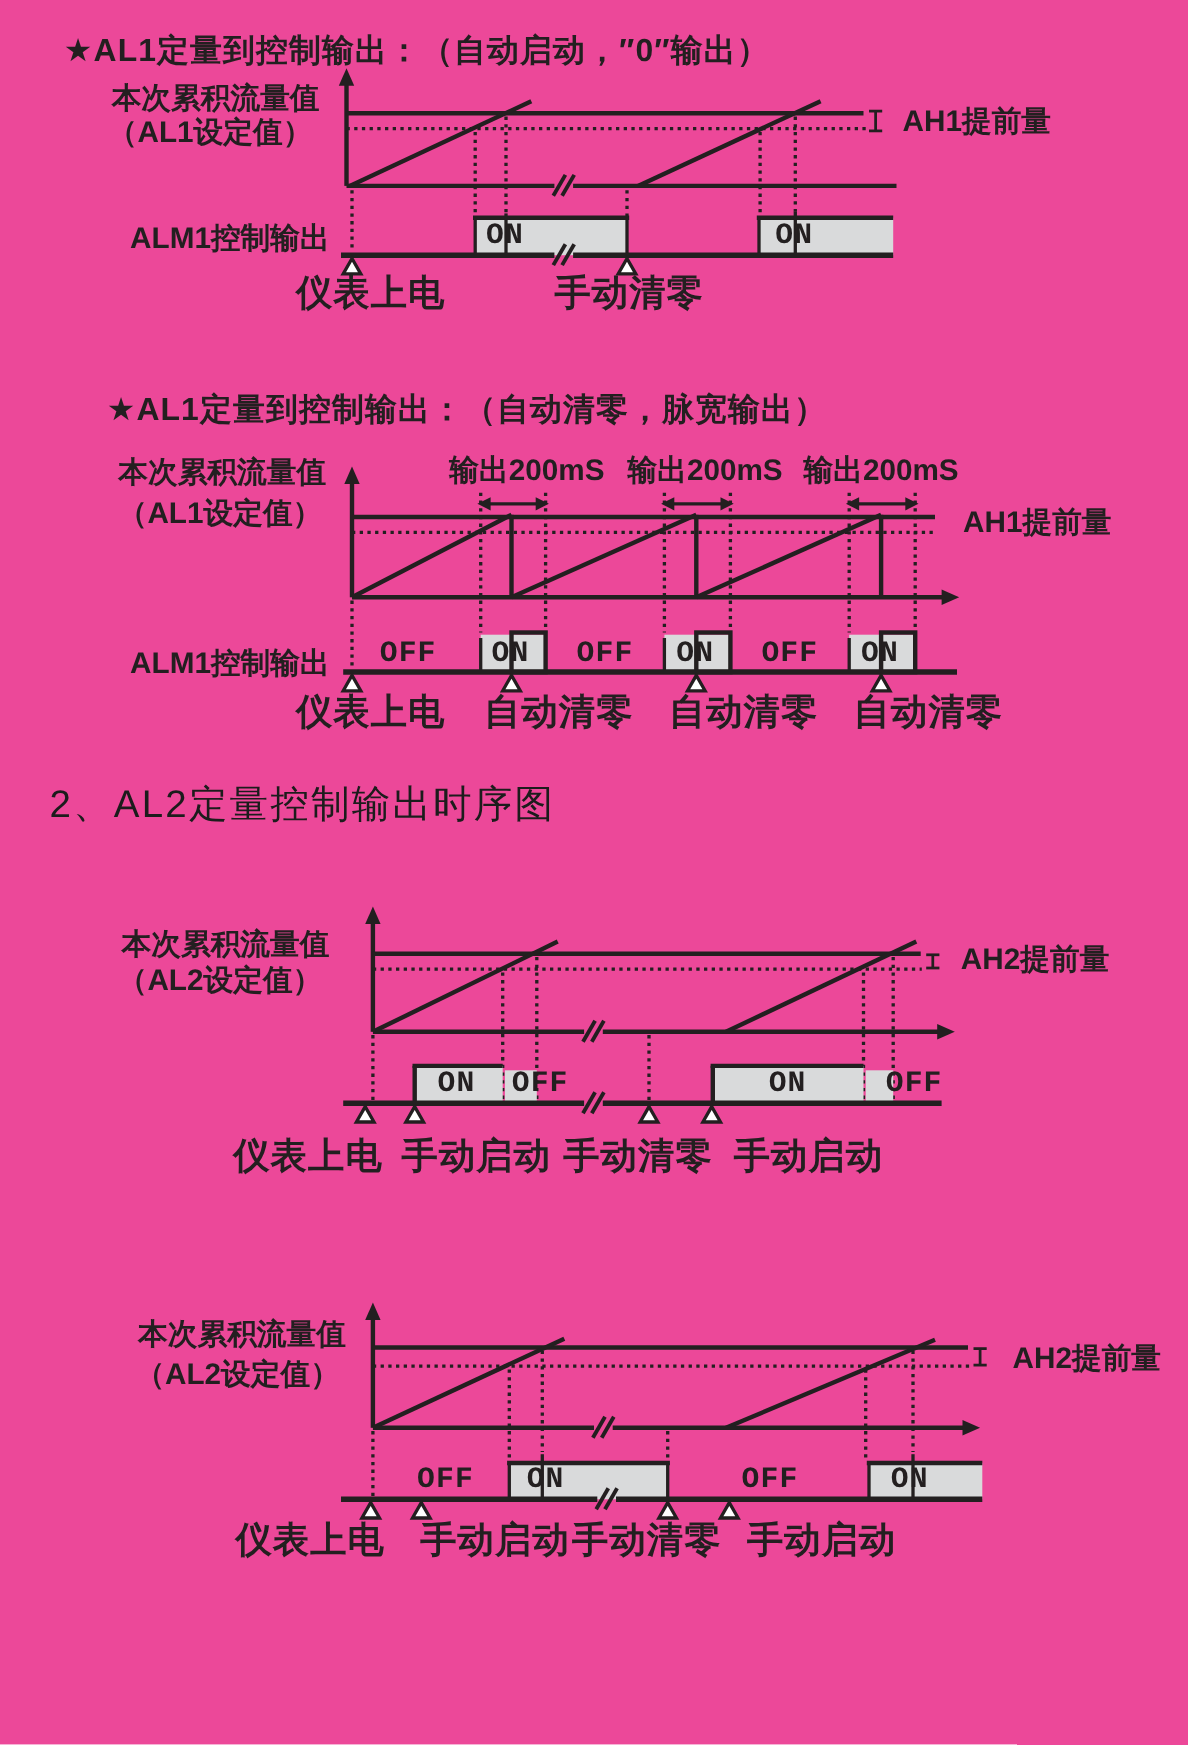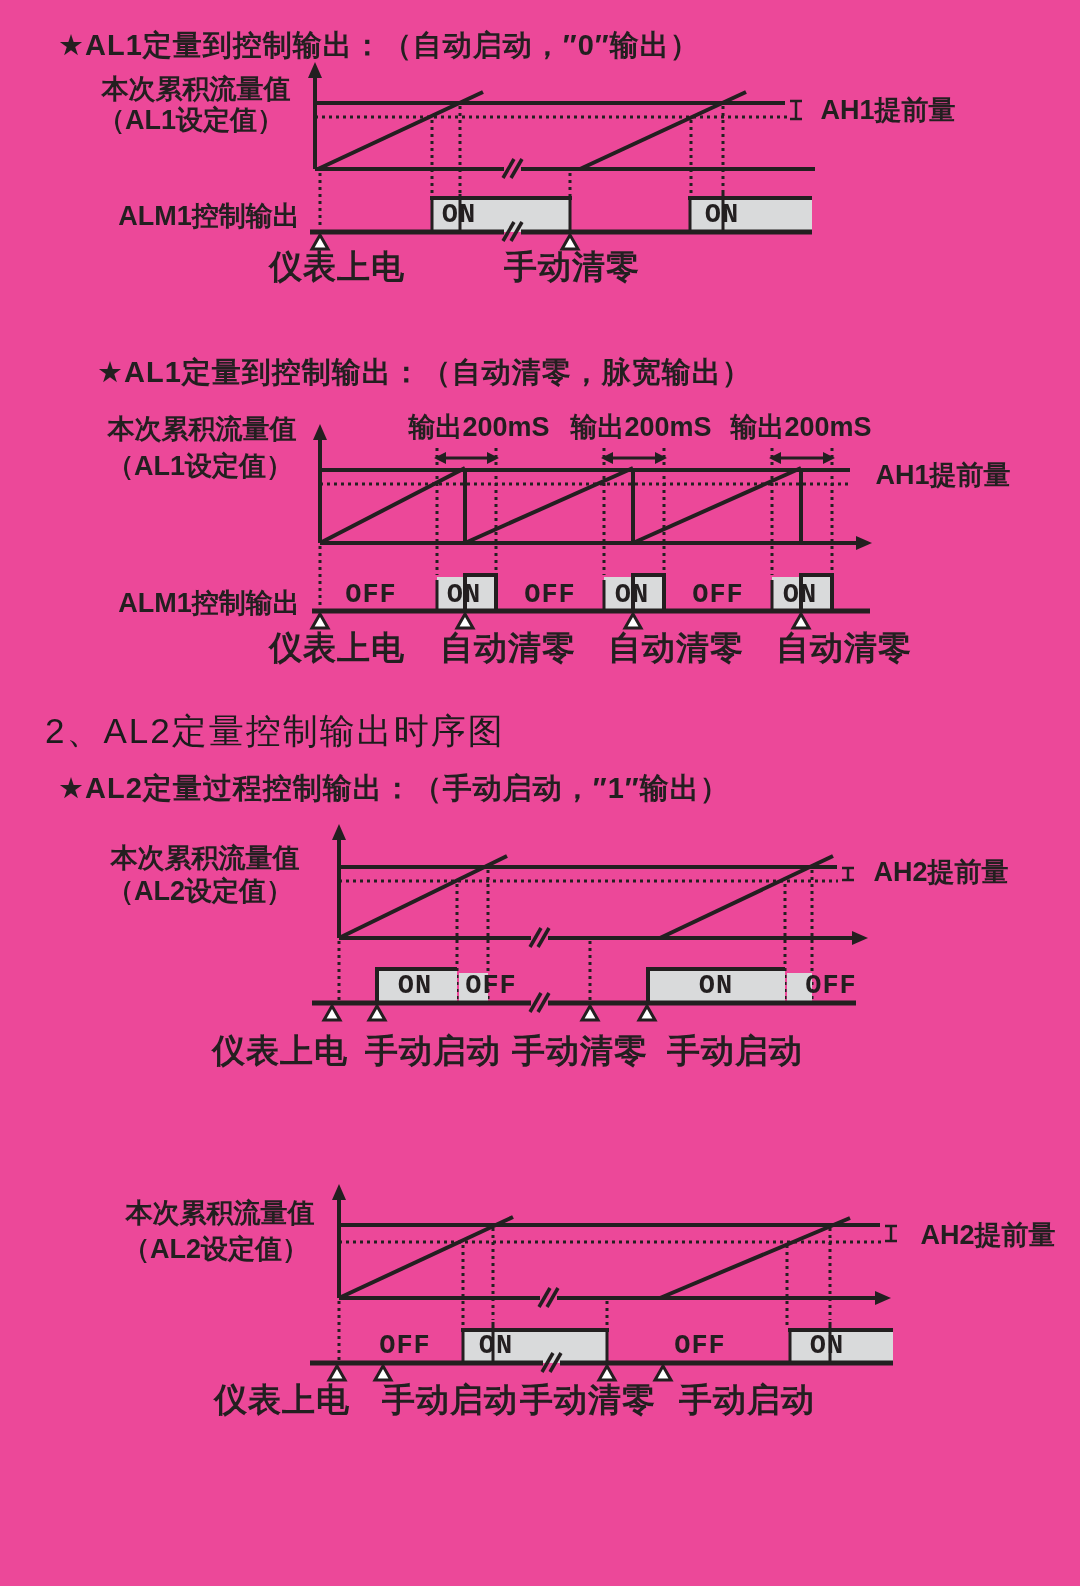--- a/index.html
+++ b/index.html
@@ -169,21 +169,20 @@
   <div class="t onoff ser c" style="left:632px;top:595px;">ON</div>
   <div class="t onoff ser c" style="left:718px;top:595px;">OFF</div>
   <div class="t onoff ser c" style="left:800px;top:595px;">ON</div>
   <div class="t ev cjk c" style="left:337px;top:648px;">仪表上电</div>
   <div class="t ev cjk c" style="left:508px;top:648px;">自动清零</div>
   <div class="t ev cjk c" style="left:676px;top:648px;">自动清零</div>
   <div class="t ev cjk c" style="left:844px;top:648px;">自动清零</div>
 
   <div class="t heading" style="left:45px;top:708px;">2、AL2定量控制输出时序图</div>
 
-  <div class="t title cjk" style="left:58px;top:769px;">★AL2定量过程控制输出：（手动启动，″1″输出）</div>
 
   <svg width="1080" height="270" style="top:810px;" viewBox="0 0 1080 270">
     <g>
       <line x1="339" y1="24" x2="339" y2="128" stroke-width="4"></line>
       <polygon points="339,14 332,30 346,30" class="ah"></polygon>
     </g>
     <line x1="339" y1="57" x2="837" y2="57" stroke-width="4"></line>
     <line x1="339" y1="71" x2="838" y2="71" stroke-width="3" stroke-dasharray="3 4"></line>
     <g>
       <line x1="848" y1="58" x2="848" y2="70" stroke-width="2.5"></line>

